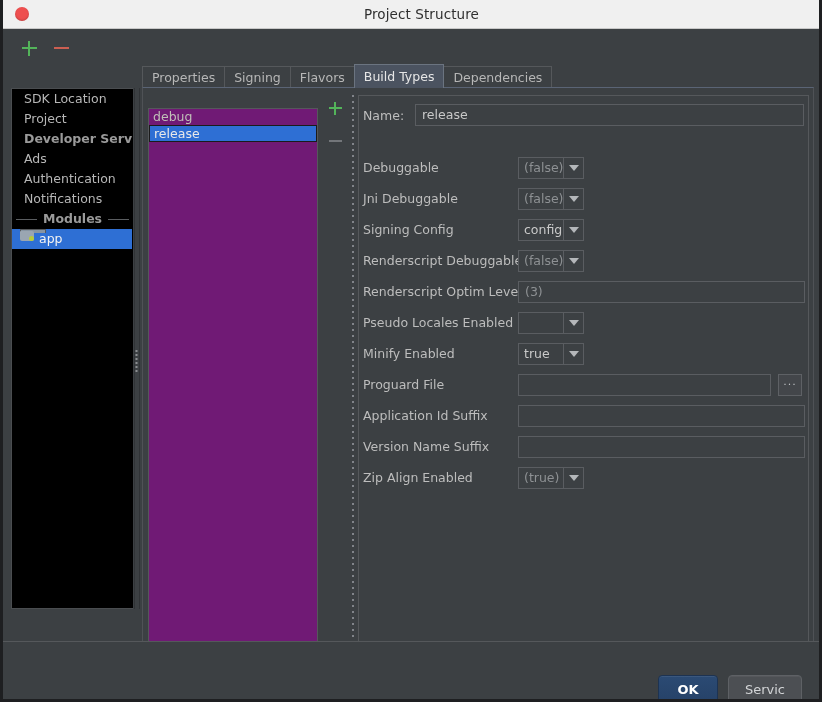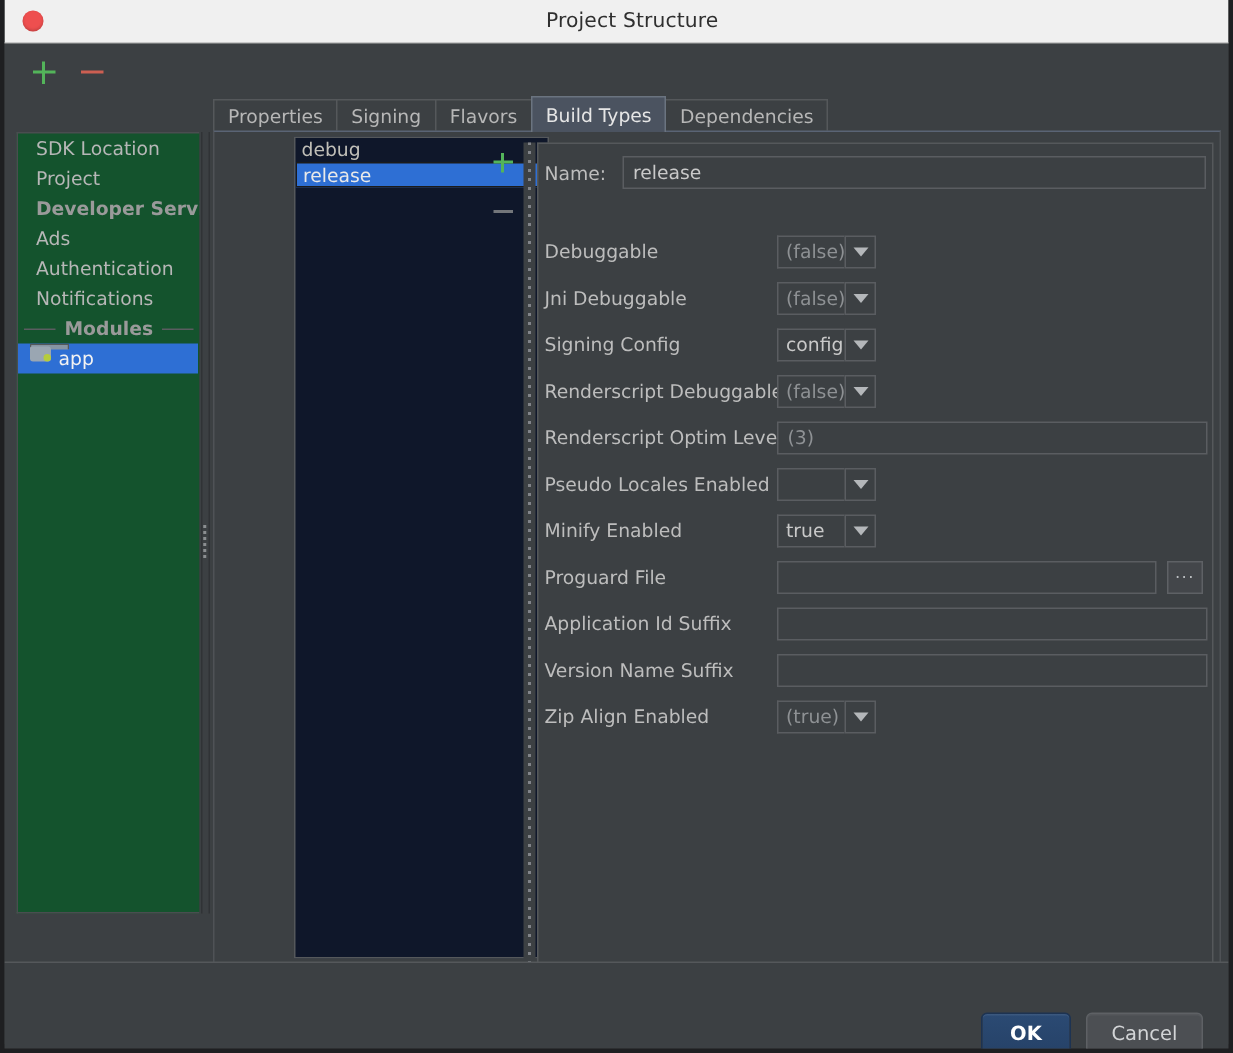--- a/index.html
+++ b/index.html
@@ -95,21 +95,21 @@
     width: 15px; height: 2.5px; background: #cc5f52;
   }
 
   
   .sidebar {
     position: absolute;
     left: 8px;
     top: 59px;
     width: 122px;
     height: 521px;
-    background: #14532d;
+    background: #000000;
     border: 1px solid #4a4d50;
     border-right: none;
     box-sizing: border-box;
     overflow: hidden;
   }
   .side-item {
     height: 20px;
     line-height: 20px;
     padding-left: 12px;
     font-size: 12.5px;
@@ -254,28 +254,27 @@
     border: 1px solid #4f5256;
     border-top: 1px solid #5a6475;
     box-sizing: border-box;
     background: #3c4043;
   }
 
   
   .list-panel {
     position: absolute;
     left: 5px;
-    top: 3px;
+    top: 20px;
     width: 170px;
     height: 548px;
     border: 1px solid #55585b;
     box-sizing: border-box;
-    background: #0f172a;
+    background: #701a75;
     overflow: hidden;
-    margin-left: 48px;
   }
   .list-row {
     height: 16px;
     line-height: 16px;
     padding-left: 4px;
     font-size: 12.5px;
     color: #c0bfb8;
     cursor: default;
     white-space: nowrap;
   }
@@ -681,16 +680,16 @@
           </div>
 
         </div>
       </div>
     </div>
   </div>
 
   <div class="bottom-sep"></div>
   <div class="bottom-bar">
     <div class="btn default">OK</div>
-    <div class="btn normal">Cancel</div>
+    <div class="btn normal">Servic</div>
   </div>
 
 </div>
 
 </body></html>

